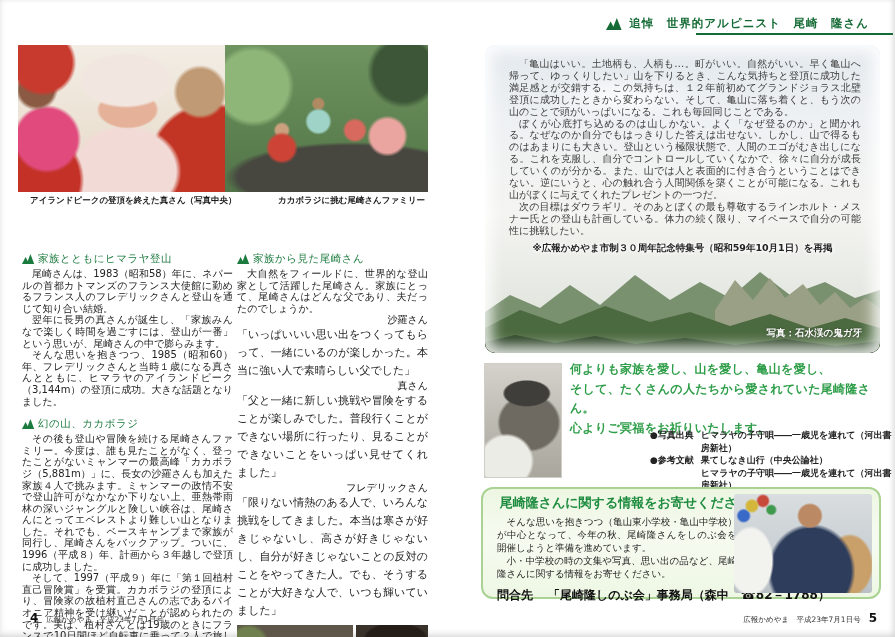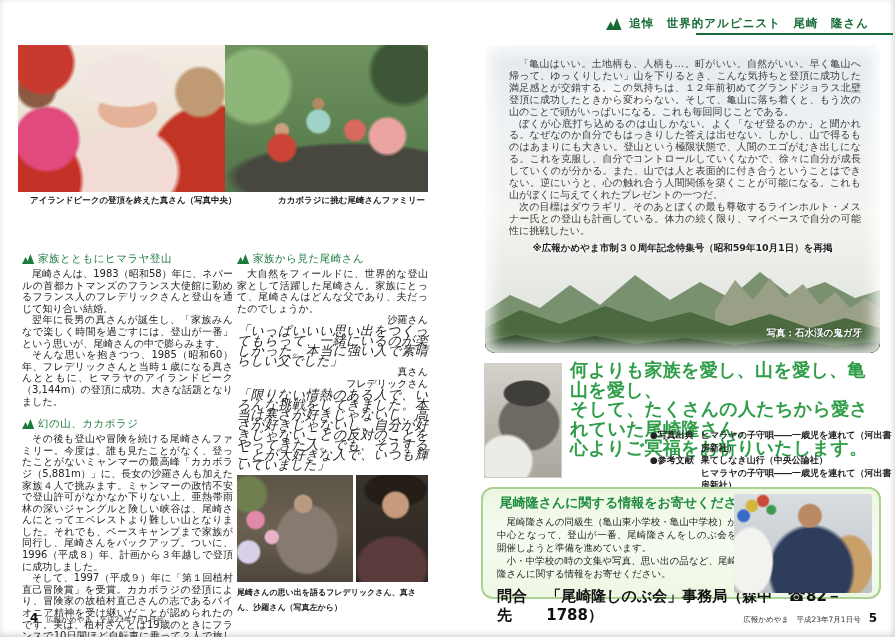--- a/index.html
+++ b/index.html
@@ -13,21 +13,21 @@
     overflow:hidden;
     box-shadow: inset 0 -3px 6px rgba(0,0,0,.12), inset -3px 0 5px rgba(0,0,0,.06);
   }
   .page { position:absolute; top:0; bottom:0; }
   .page-left  { left:0;    width:447px; }
   .page-right { left:448px; width:447px; }
 
   
   .caption { font-size:8.5px; font-weight:bold; color:#1b1b1b; line-height:10px; }
   p.body   { font-size:10px; line-height:11.6px; text-align:justify; text-indent:1em; color:#222; }
-  p.quote9 { font-size:13px; line-height:10px; text-align:justify; color:#222;font-style:italic; }
+  p.quote9 { font-size:11px; line-height:18px; text-align:justify; color:#222; }
   .name    { font-size:10px; font-weight:normal; line-height:11.8px; color:#111;text-align:right; }
 
   .art-head { display:flex; align-items:center; gap:3px; color:#1b7a3d; font-weight:normal;
               font-size:10.5px; line-height:13px; margin-bottom:3px; letter-spacing:.5px; }
   .m-icon svg { display:block; }
 
   
   .lp-photo1 { position:absolute; left:18px; top:45px; width:207px; height:147px;
     background:
       radial-gradient(circle at 12% 12%, #c93a2e 0 13%, rgba(201,58,46,0) 15%),
@@ -113,35 +113,35 @@
     box-shadow: inset 0 0 14px 7px rgba(255,255,255,.85); }
 
   .bw-photo { position:absolute; left:36px; top:363px; width:78px; height:115px;
     background:
       radial-gradient(circle at 28% 86%, #ecece6 0 22%, rgba(236,236,230,0) 25%),
       radial-gradient(ellipse 32% 12% at 55% 26%, #3f3e3a 0 90%, rgba(63,62,58,0) 100%),
       radial-gradient(ellipse 42% 26% at 58% 52%, #6e6a62 0 90%, rgba(110,106,98,0) 100%),
       linear-gradient(180deg,#d4d2cb 0%, #bdbbb2 50%, #a8a69d 100%);
     border:1px solid #cfcfc7; }
   .tribute { position:absolute; left:122px; top:360px; width:312px;
-    color:#2f9e49; font-weight:bold; font-size:18px; line-height:19.5px; letter-spacing:.3px; }
+    color:#2f9e49; font-weight:bold; font-size:12px; line-height:19.5px; letter-spacing:.3px; }
   .refs { position:absolute; left:202px; top:429px; font-size:9px; font-weight:bold;
     color:#222; line-height:12.6px; }
   .ref-row { display:flex; gap:7px; align-items:flex-start; }
   .ref-label { white-space:nowrap; }
 
   .infobox { position:absolute; left:33px; top:487px; width:400px; height:112px;
     border:2px solid #a9d293; border-radius:12px;
     background: linear-gradient(180deg,#edf6e2 0%, #f6fbf0 45%, #eef7e4 100%);
     padding:4px 10px 6px 14px; }
   .infobox-title { width:256px; text-align:center; color:#1e8c3f; font-weight:bold;
     font-size:13px; line-height:16px; margin:2px 0 4px; }
   .infobox-body { width:240px; }
   .infobox-body p { font-size:9.5px; line-height:13px; text-align:justify; text-indent:1em; color:#222; }
-  .infobox-contact { margin-top:7px; font-size:15px; font-weight:bold; color:#111; display:flex; gap:8px; }
+  .infobox-contact { margin-top:7px; font-size:12px; font-weight:bold; color:#111; display:flex; gap:15px; }
   .infobox-photo { position:absolute; right:7px; top:5px; width:138px; height:99px; border-radius:3px;
     background:
       radial-gradient(circle at 13% 12%, #d4b73a 0 3.5%, rgba(212,183,58,0) 5%),
       radial-gradient(circle at 21% 7%,  #c84a3a 0 3.5%, rgba(200,74,58,0) 5%),
       radial-gradient(circle at 7% 22%,  #3a6ac8 0 3.5%, rgba(58,106,200,0) 5%),
       radial-gradient(circle at 27% 16%, #3f9a4e 0 3%,  rgba(63,154,78,0) 4.5%),
       radial-gradient(ellipse 17% 36% at 12% 68%, #f2f2ee 0 90%, rgba(242,242,238,0) 100%),
       radial-gradient(circle at 55% 22%, #bb8a64 0 10%, rgba(187,138,100,0) 12%),
       radial-gradient(ellipse 32% 48% at 56% 78%, #2e3d5c 0 90%, rgba(46,61,92,0) 100%),
       radial-gradient(ellipse 17% 32% at 84% 72%, #caa06a 0 90%, rgba(202,160,106,0) 100%),
@@ -193,20 +193,21 @@
               <path d="M0 10 L3.6 3 L7.2 10 Z" fill="#1b7a3d"></path>
               <path d="M4.6 10 L8.4 0 L12.2 10 Z" fill="#1b7a3d"></path>
             </svg>
         </span>
         <span>家族から見た尾崎さん</span>
       </div>
       <p class="body">大自然をフィールドに、世界的な登山家として活躍した尾崎さん。家族にとって、尾崎さんはどんな父であり、夫だったのでしょうか。</p>
       <div class="name">沙羅さん</div>
       <p class="quote9">「いっぱいいい思い出をつくってもらって、一緒にいるのが楽しかった。本当に強い人で素晴らしい父でした」</p>
       <div class="name">真さん</div>
+      <p class="quote9">「父と一緒に新しい挑戦や冒険をすることが楽しみでした。普段行くことができない場所に行ったり、見ることができないことをいっぱい見せてくれました」</p>
       <div class="name">フレデリックさん</div>
       <p class="quote9">「限りない情熱のある人で、いろんな挑戦をしてきました。本当は寒さが好きじゃないし、高さが好きじゃないし、自分が好きじゃないことの反対のことをやってきた人。でも、そうすることが大好きな人で、いつも輝いていました」</p>
 
       <div class="iv-photos">
         <div class="iv-photo1"></div>
         <div class="iv-photo2"></div>
       </div>
       <div class="iv-cap">尾崎さんの思い出を語るフレデリックさん、真さん、沙羅さん（写真左から）</div>
     </div>
 
@@ -270,21 +271,21 @@
           <div>果てしなき山行（中央公論社）</div>
           <div>ヒマラヤの子守唄――一歳児を連れて（河出書房新社）</div>
           <div>幻の山、カカボラジ（山と渓谷社）</div>
         </span>
       </div>
     </div>
 
     <div class="infobox">
       <div class="infobox-title">尾崎隆さんに関する情報をお寄せください</div>
       <div class="infobox-body">
-        <p>尾崎隆さんの同級生（亀山東小学校・亀山中学校）が中心となって、登山が一番、尾崎隆さんをしのぶ会を開催しようと準備を進めています。</p>
+        <p>そんな思いを抱きつつ（亀山東小学校・亀山中学校）が中心となって、今年の秋、尾崎隆さんをしのぶ会を開催しようと準備を進めています。</p>
         <p>小・中学校の時の文集や写真、思い出の品など、尾崎隆さんに関する情報をお寄せください。</p>
       </div>
       <div class="infobox-contact">
         <span>問合先</span>
         <span>「尾崎隆しのぶ会」事務局（森中　☎82－1788）</span>
       </div>
       <div class="infobox-photo"></div>
     </div>
 
     <div class="footer footer-right">

